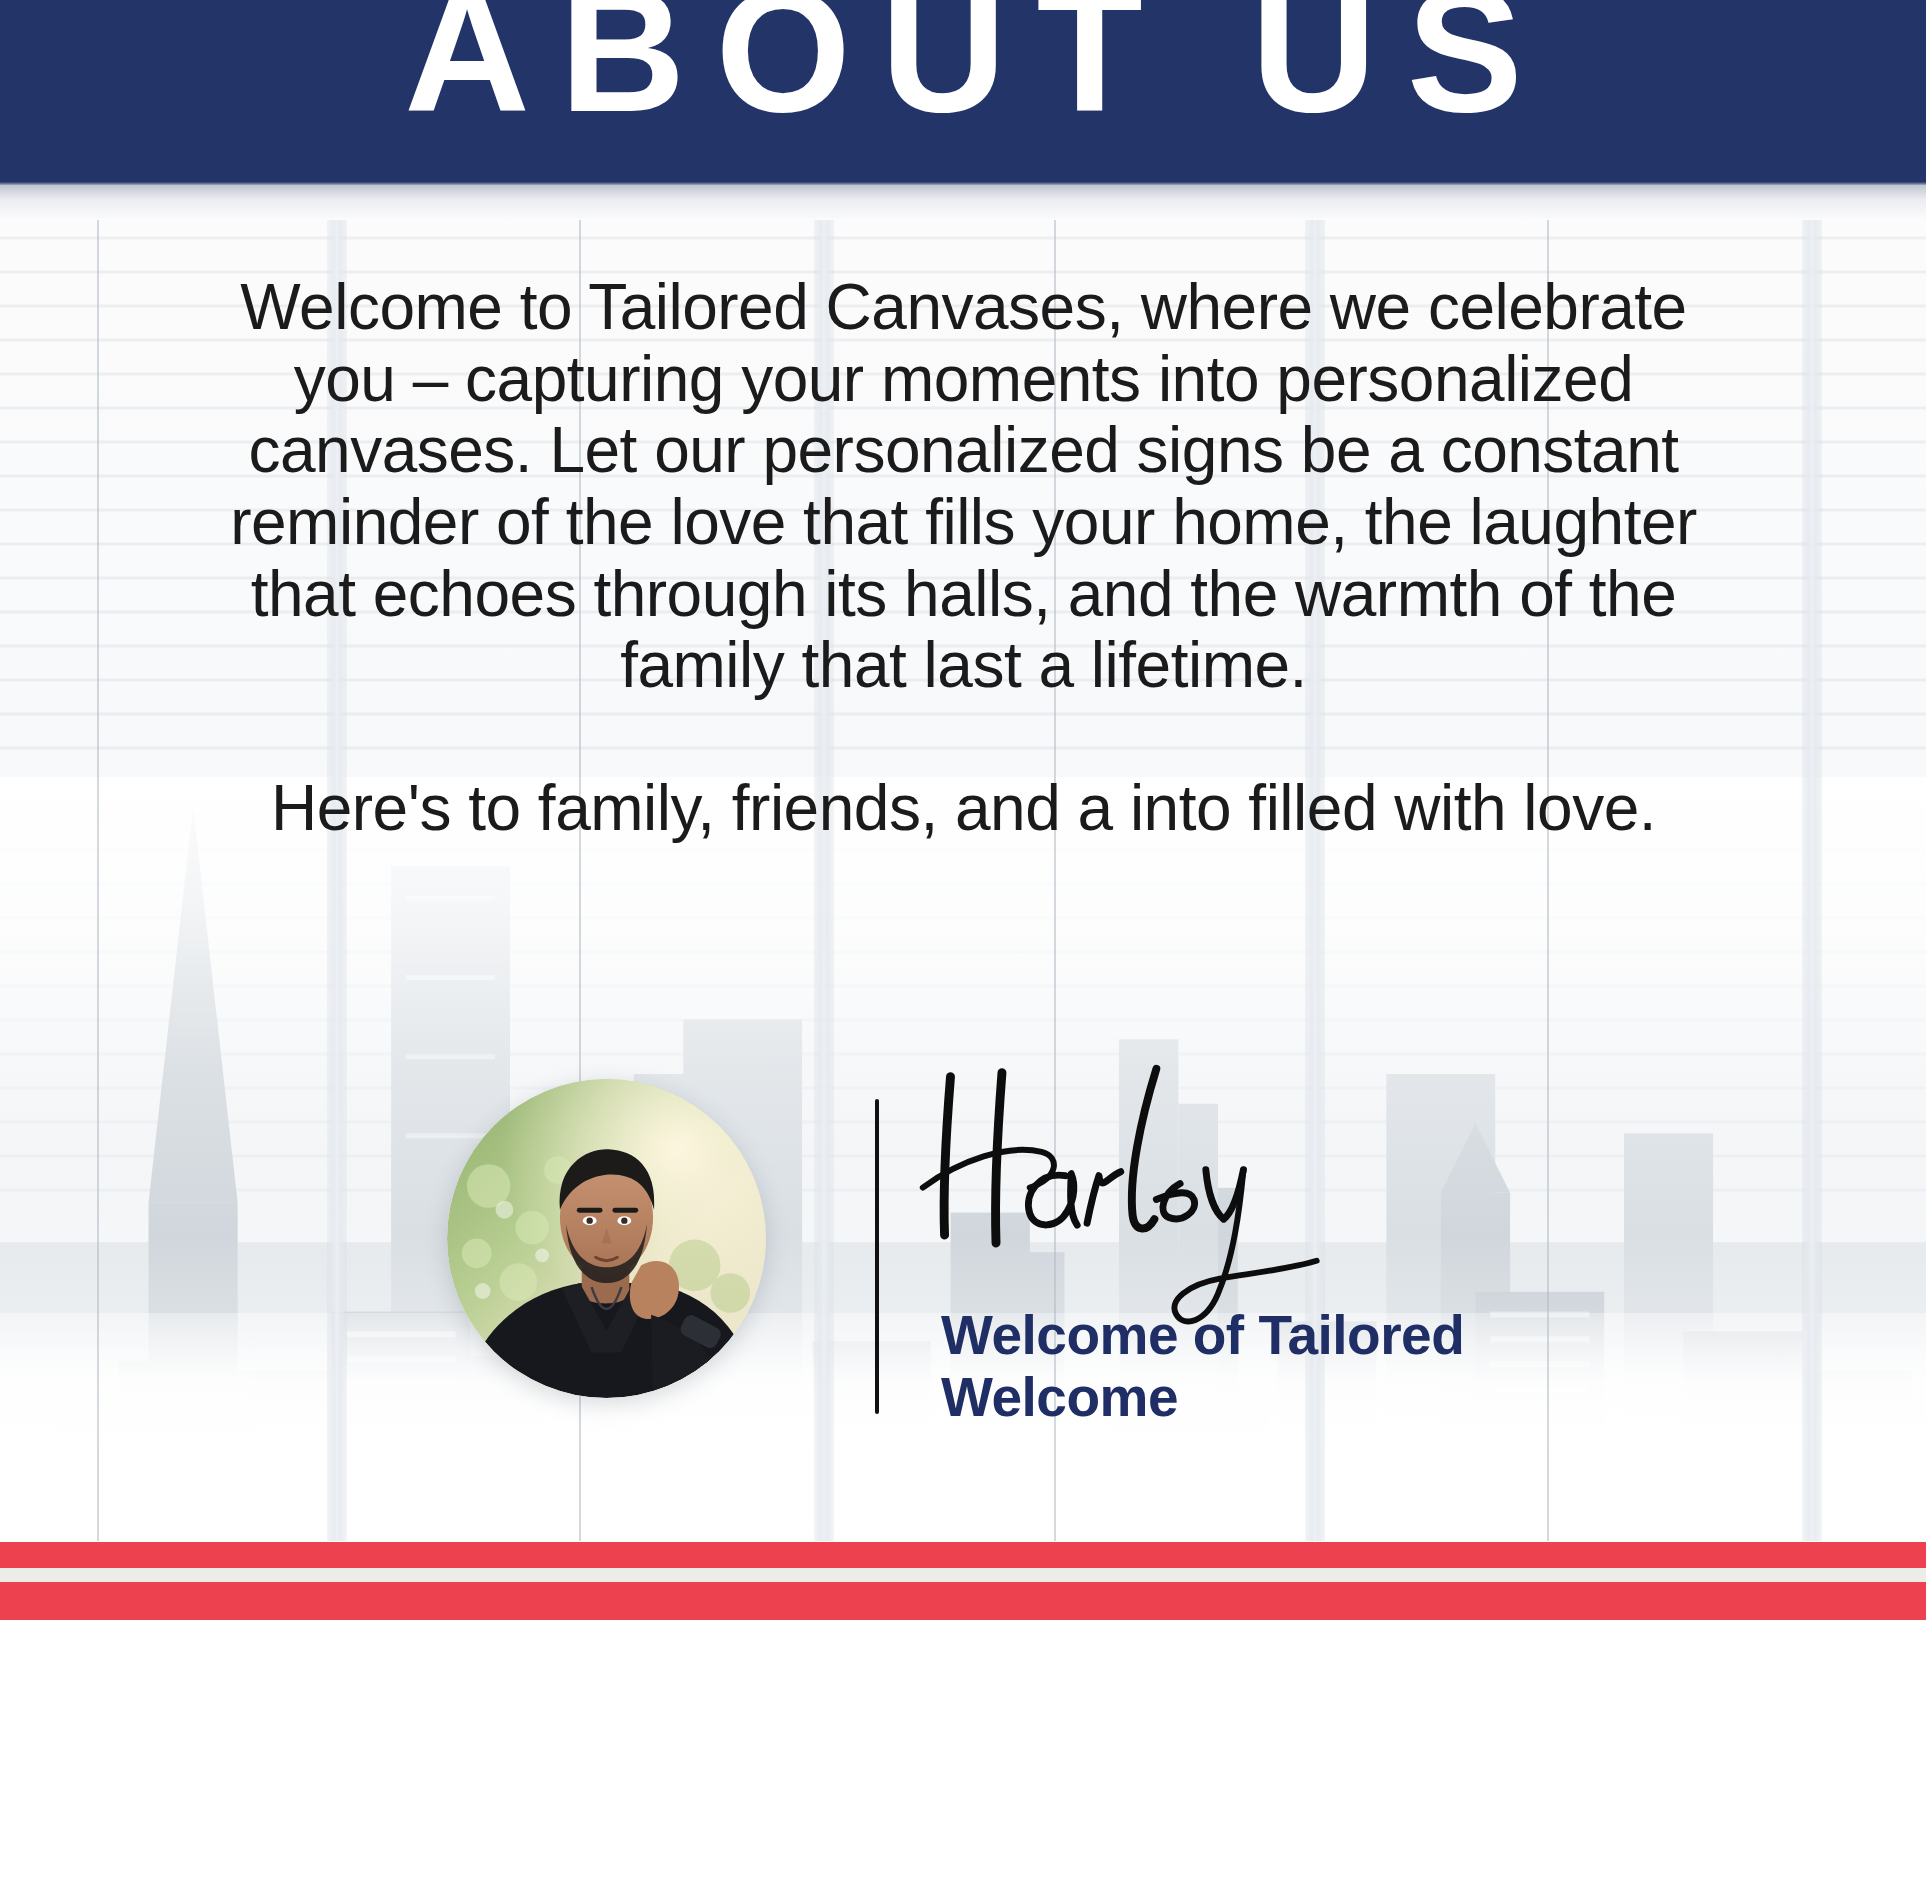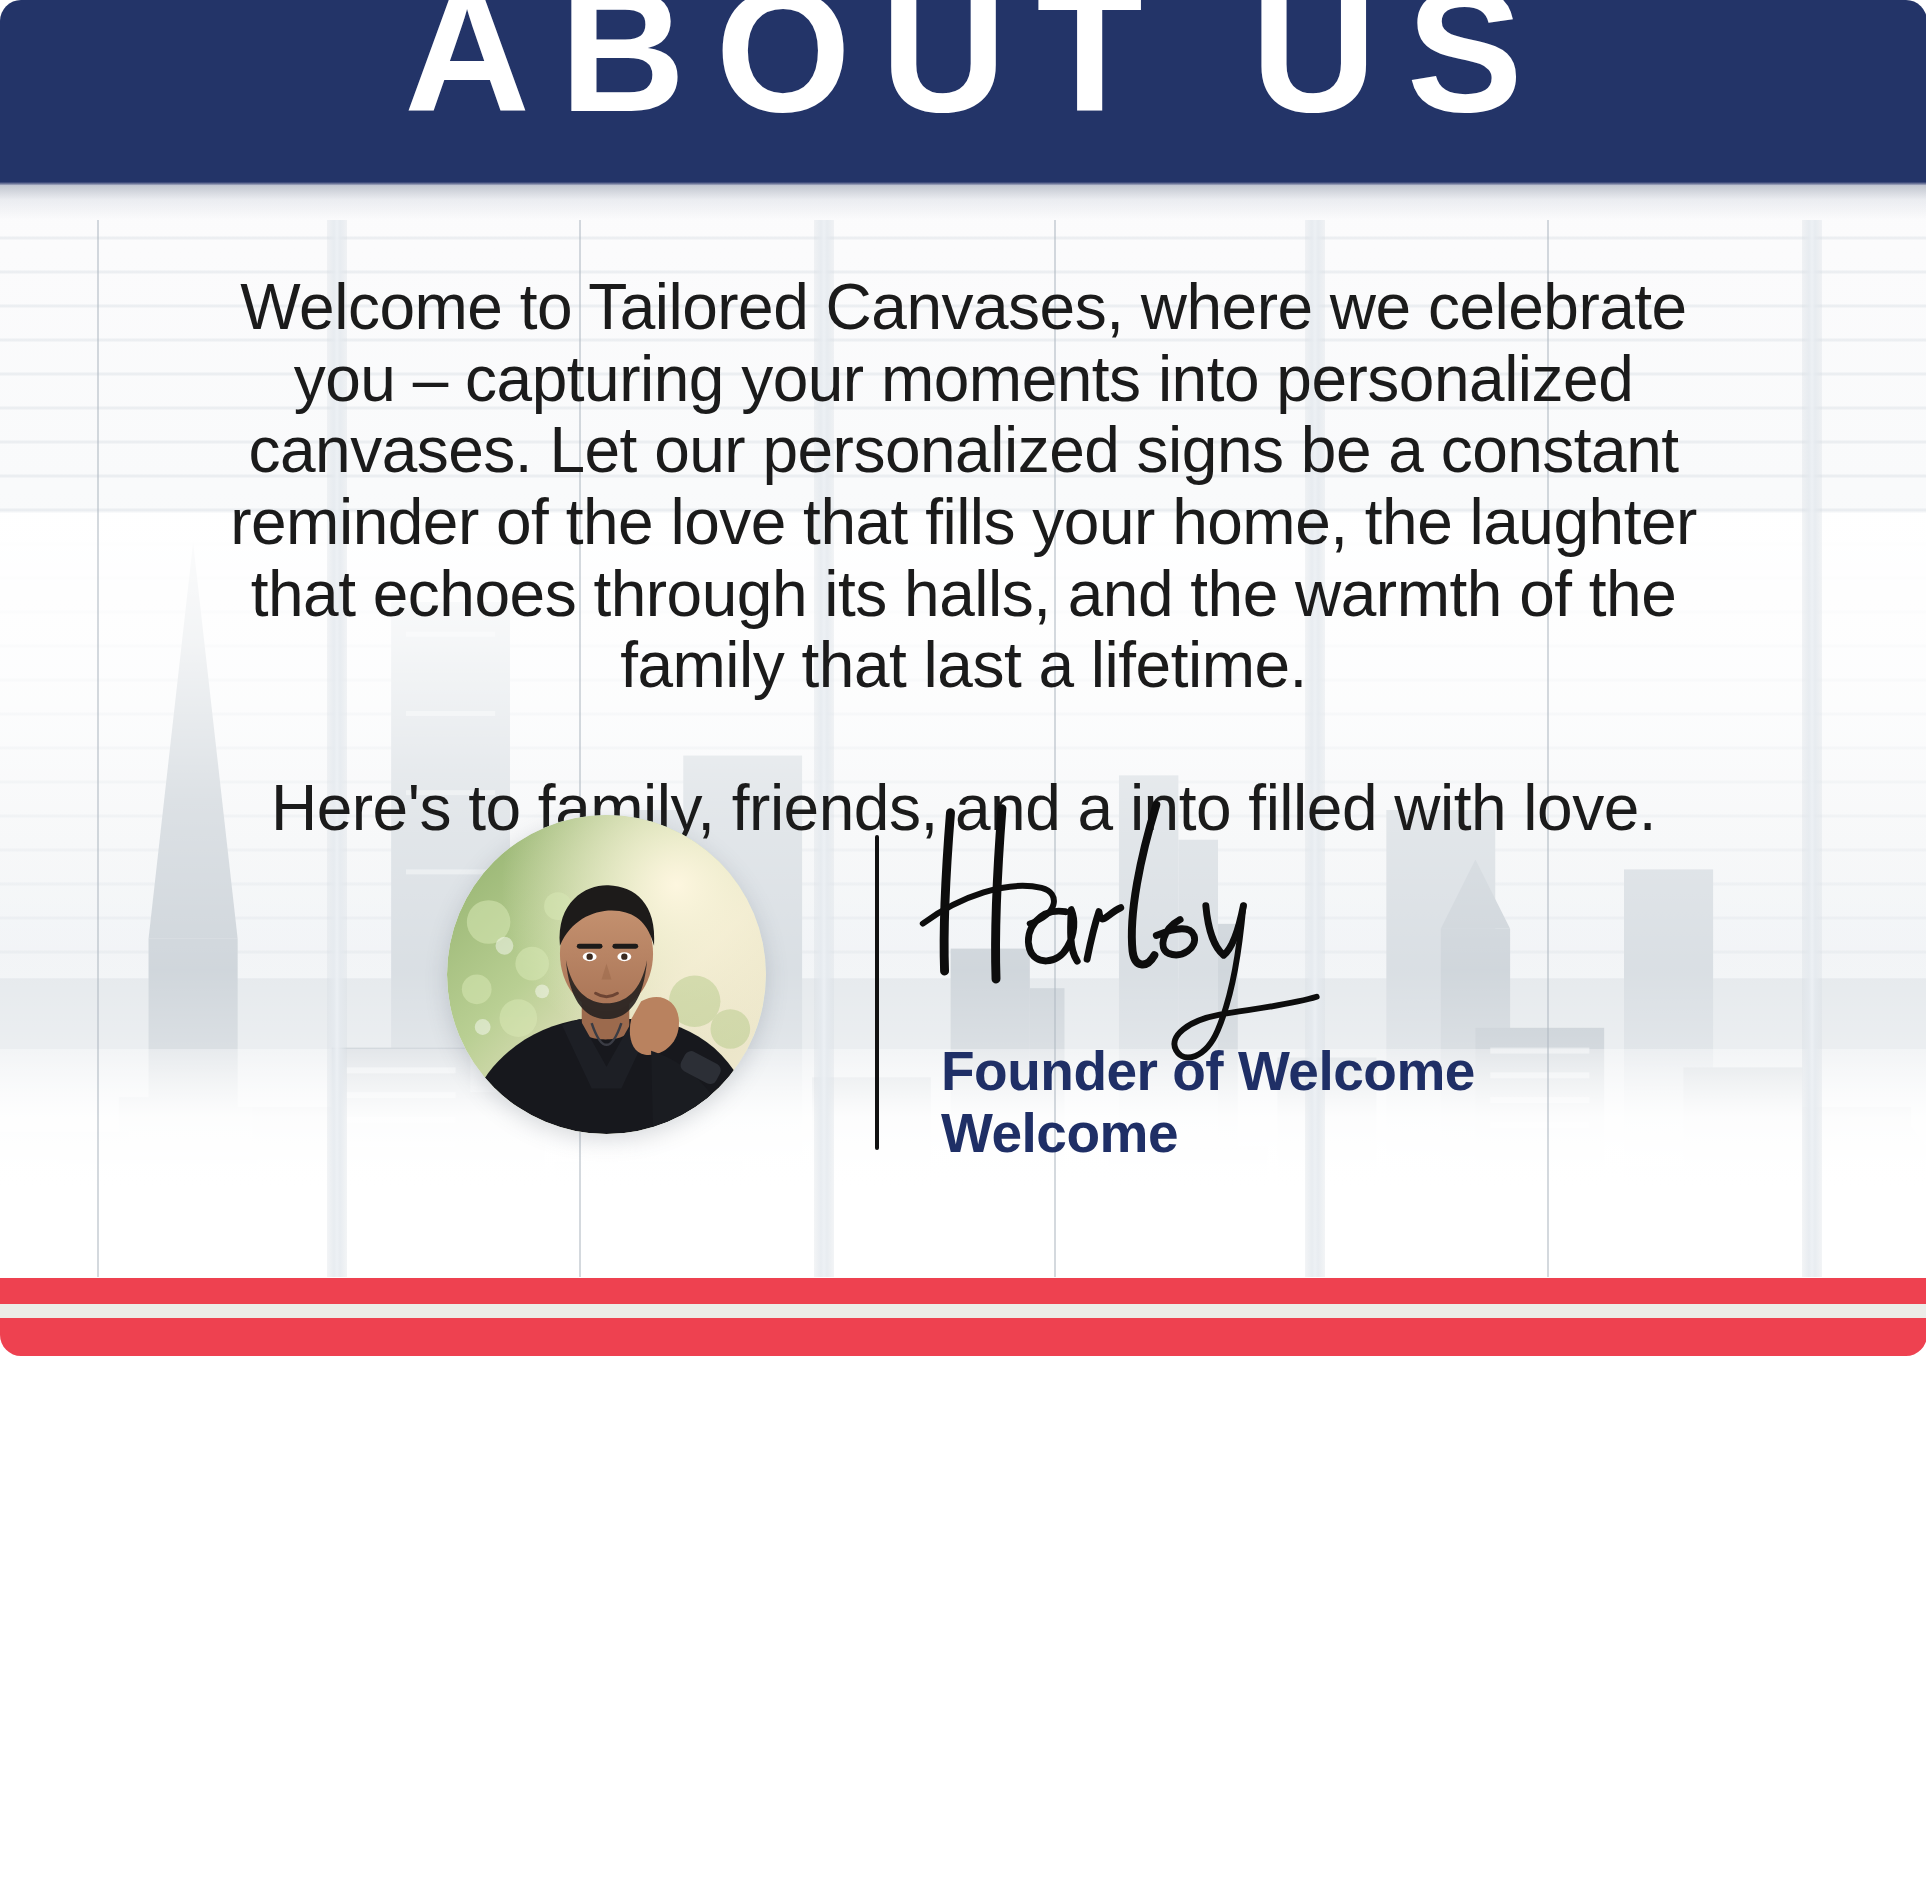--- a/index.html
+++ b/index.html
@@ -6,24 +6,23 @@
     margin: 0;
     padding: 0;
     background: #ffffff;
   }
   body {
     font-family: "Liberation Sans", sans-serif;
   }
   .poster {
     position: relative;
     width: 1927px;
-    height: 1356px;
+    height: 1620px;
     overflow: hidden;
     background: #ffffff;
-    border-radius: 21px;
   }
 
   
   .bg-layer {
     position: absolute;
     inset: 0;
     overflow: hidden;
     background:
       linear-gradient(180deg,
         #fdfdfd 0%,
@@ -450,21 +449,21 @@
 
           <path d="M268 152 C 288 144, 302 142, 306 152 C 310 164, 294 176, 280 170 C 270 165, 274 146, 292 136" stroke-width="7"></path>
 
           <path d="M318 122 C 320 144, 326 164, 336 172 C 346 164, 352 142, 356 122" stroke-width="7"></path>
           <path d="M356 122 C 352 164, 346 210, 330 248 C 318 276, 296 282, 288 268 C 280 254, 300 238, 332 232 C 368 226, 404 222, 430 214" stroke-width="6"></path>
         </g>
       </svg>
     </div>
 
     <div class="sig-role">
-      <div>Founder of Welcome</div>
+      <div>Welcome of Tailored</div>
       <div>Welcome</div>
     </div>
   </div>
 
   <div class="footer">
     <div class="bar bar-top"></div>
     <div class="bar-gap"></div>
     <div class="bar bar-bottom"></div>
   </div>
 

